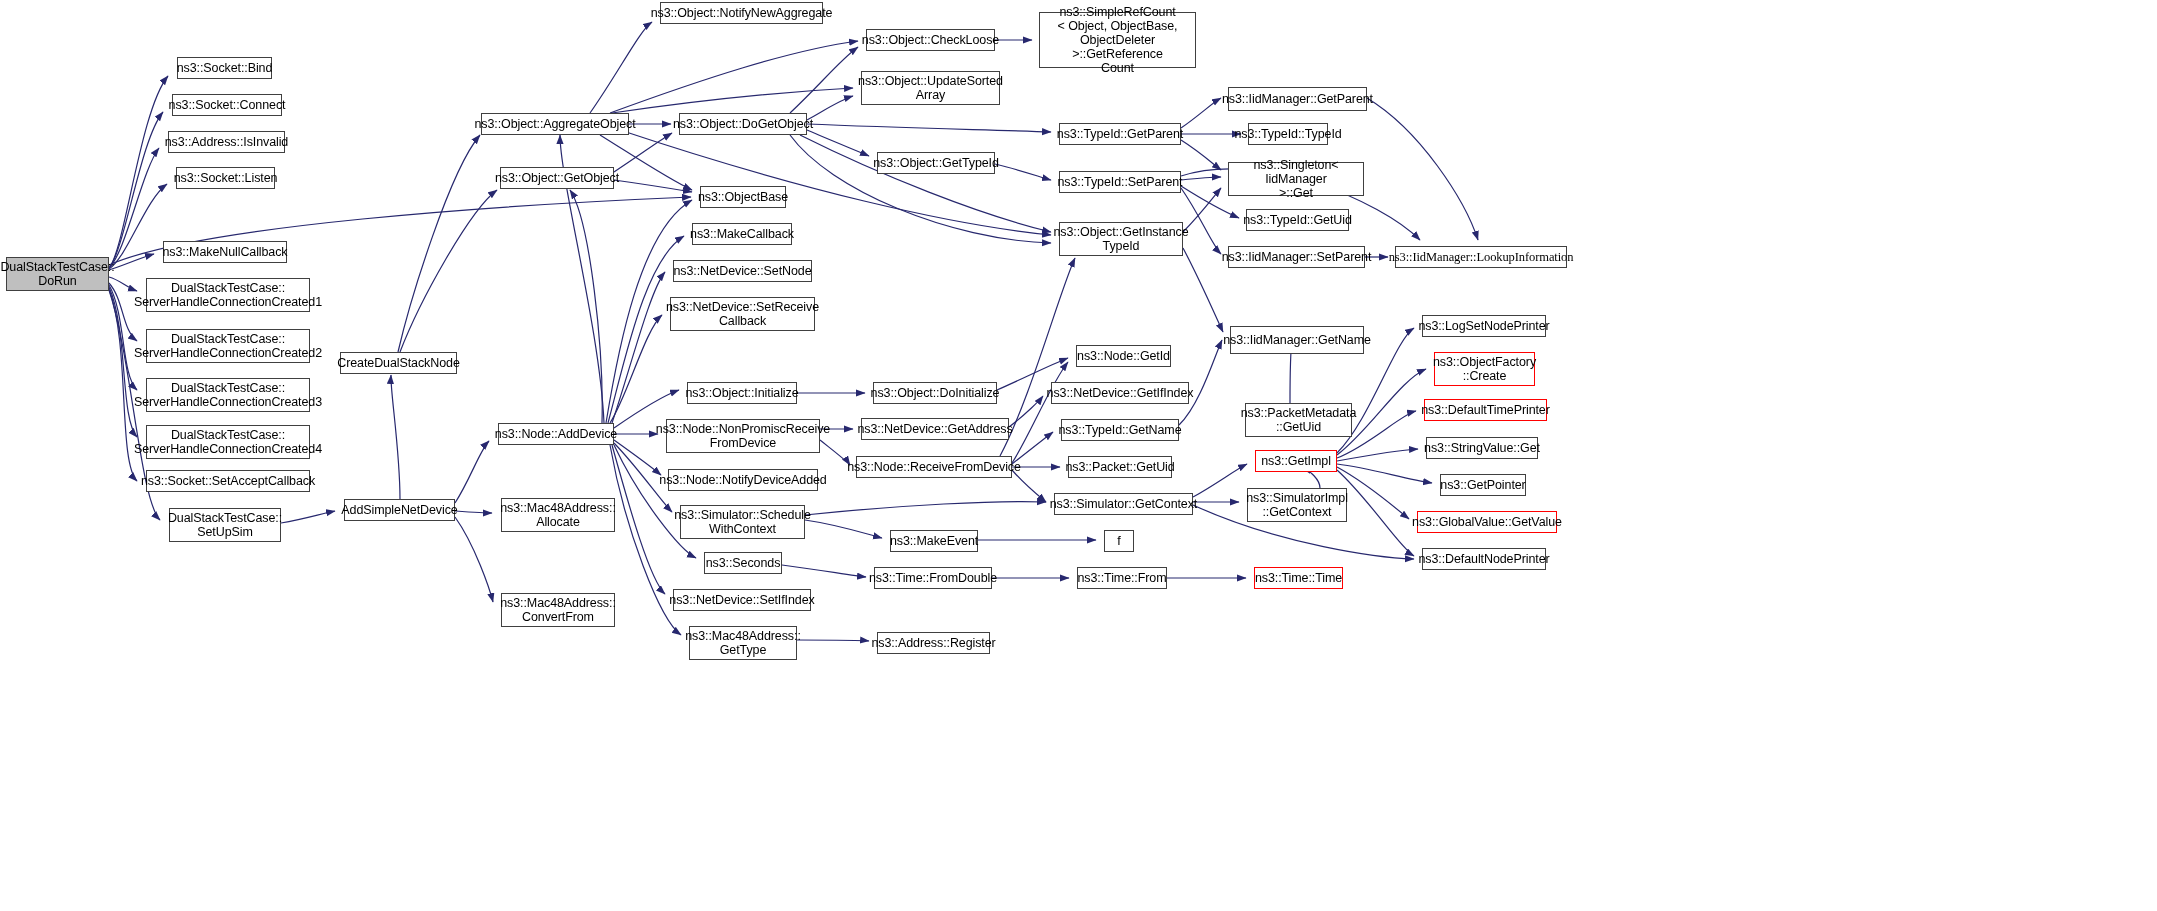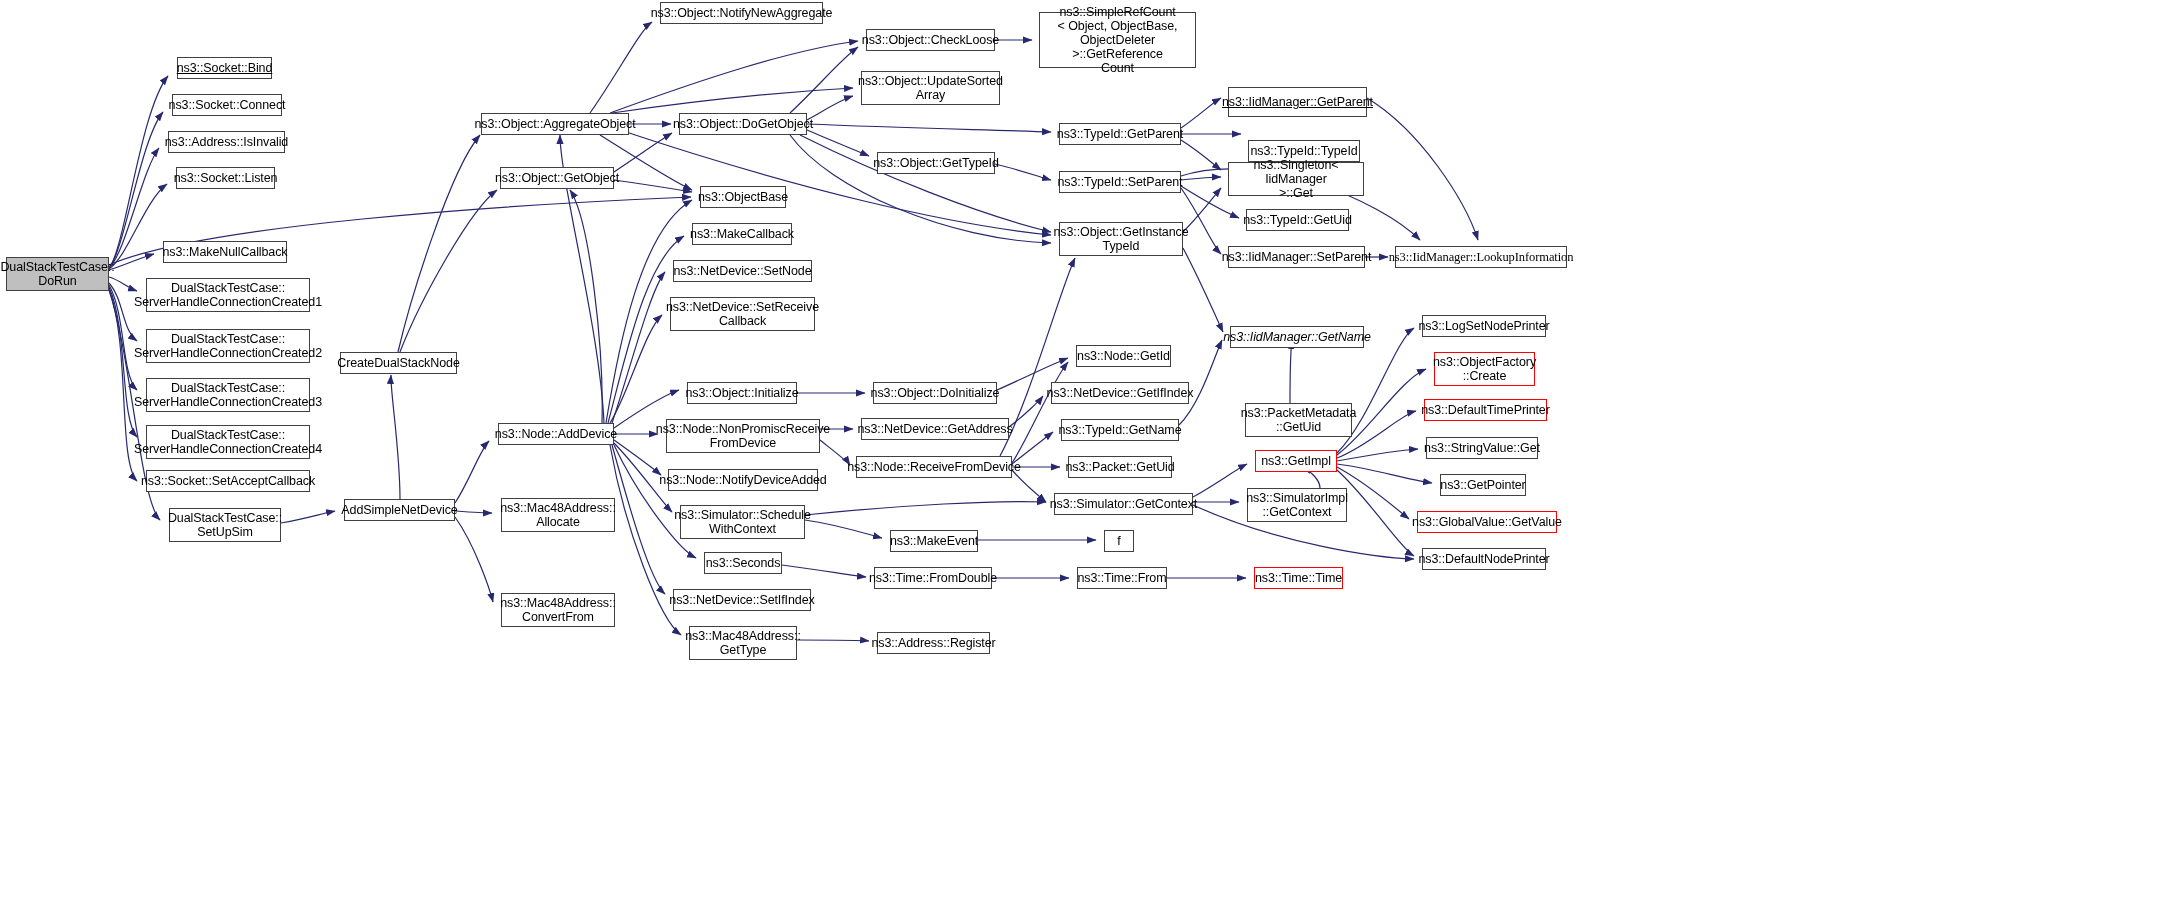--- a/index.html
+++ b/index.html
@@ -135,21 +135,21 @@
         <path d="M1337,467 C1370,485 1400,512 1409,519" fill="none" stroke="#27286e" stroke-width="1.2" marker-end="url(#arrow)"></path>
         <path d="M1337,470 C1370,500 1400,548 1414,556" fill="none" stroke="#27286e" stroke-width="1.2" marker-end="url(#arrow)"></path>
         <path d="M1193,505 C1280,545 1380,558 1414,559" fill="none" stroke="#27286e" stroke-width="1.2" marker-end="url(#arrow)"></path>
         <path d="M1167,578 C1200,578 1235,578 1246,578" fill="none" stroke="#27286e" stroke-width="1.2" marker-end="url(#arrow)"></path>
         <path d="M1290,403 C1290,380 1290,355 1292,340" fill="none" stroke="#27286e" stroke-width="1.2" marker-end="url(#arrow)"></path>
       </g>
   </svg>
   <div id="node-layer">
       <div class="node root" style="left: 6px; top: 257px; width: 103px; height: 34px;">DualStackTestCase::
 DoRun</div>
-      <div class="node" style="left: 177px; top: 57px; width: 95px; height: 22px; text-decoration: underline;">ns3::Socket::Bind</div>
+      <div class="node" style="left: 177px; top: 57px; width: 95px; height: 22px;">ns3::Socket::Bind</div>
       <div class="node" style="left: 172px; top: 94px; width: 110px; height: 22px;">ns3::Socket::Connect</div>
       <div class="node" style="left: 168px; top: 131px; width: 117px; height: 22px;">ns3::Address::IsInvalid</div>
       <div class="node" style="left: 176px; top: 167px; width: 99px; height: 22px;">ns3::Socket::Listen</div>
       <div class="node" style="left: 163px; top: 241px; width: 124px; height: 22px;">ns3::MakeNullCallback</div>
       <div class="node" style="left: 146px; top: 278px; width: 164px; height: 34px;">DualStackTestCase::
 ServerHandleConnectionCreated1</div>
       <div class="node" style="left: 146px; top: 329px; width: 164px; height: 34px;">DualStackTestCase::
 ServerHandleConnectionCreated2</div>
       <div class="node" style="left: 146px; top: 378px; width: 164px; height: 34px;">DualStackTestCase::
 ServerHandleConnectionCreated3</div>
@@ -202,27 +202,27 @@
       <div class="node" style="left: 1059px; top: 171px; width: 122px; height: 22px;">ns3::TypeId::SetParent</div>
       <div class="node" style="left: 1059px; top: 222px; width: 124px; height: 34px;">ns3::Object::GetInstance
 TypeId</div>
       <div class="node" style="left: 1076px; top: 345px; width: 95px; height: 22px;">ns3::Node::GetId</div>
       <div class="node" style="left: 1051px; top: 382px; width: 138px; height: 22px;">ns3::NetDevice::GetIfIndex</div>
       <div class="node" style="left: 1061px; top: 419px; width: 118px; height: 22px;">ns3::TypeId::GetName</div>
       <div class="node" style="left: 1068px; top: 456px; width: 104px; height: 22px;">ns3::Packet::GetUid</div>
       <div class="node" style="left: 1054px; top: 493px; width: 139px; height: 22px;">ns3::Simulator::GetContext</div>
       <div class="node" style="left: 1104px; top: 530px; width: 30px; height: 22px;">f</div>
       <div class="node" style="left: 1077px; top: 567px; width: 90px; height: 22px;">ns3::Time::From</div>
-      <div class="node" style="left: 1228px; top: 87px; width: 139px; height: 30px; text-decoration: underline;">ns3::IidManager::GetParent</div>
-      <div class="node" style="left: 1248px; top: 123px; width: 112px; height: 22px; margin-top: 17px;">ns3::TypeId::TypeId</div>
+      <div class="node" style="left: 1228px; top: 87px; width: 139px; height: 24px;">ns3::IidManager::GetParent</div>
+      <div class="node" style="left: 1248px; top: 123px; width: 80px; height: 22px;">ns3::TypeId::TypeId</div>
       <div class="node" style="left: 1228px; top: 162px; width: 136px; height: 34px;">ns3::Singleton&lt; IidManager
 &gt;::Get</div>
       <div class="node" style="left: 1246px; top: 209px; width: 103px; height: 22px;">ns3::TypeId::GetUid</div>
       <div class="node" style="left: 1228px; top: 246px; width: 137px; height: 22px;">ns3::IidManager::SetParent</div>
-      <div class="node" style="left: 1230px; top: 326px; width: 134px; height: 22px; font-style: italic;">ns3::IidManager::GetName</div>
+      <div class="node" style="left: 1230px; top: 326px; width: 134px; height: 28px;">ns3::IidManager::GetName</div>
       <div class="node" style="left: 1245px; top: 403px; width: 107px; height: 34px;">ns3::PacketMetadata
 ::GetUid</div>
       <div class="node" style="left: 1247px; top: 488px; width: 100px; height: 34px;">ns3::SimulatorImpl
 ::GetContext</div>
       <div class="node red" style="left: 1255px; top: 450px; width: 82px; height: 22px;">ns3::GetImpl</div>
       <div class="node" style="left: 1395px; top: 246px; width: 172px; height: 22px; font-family: Liberation Serif, serif;">ns3::IidManager::LookupInformation</div>
       <div class="node" style="left: 1422px; top: 315px; width: 124px; height: 22px;">ns3::LogSetNodePrinter</div>
       <div class="node red" style="left: 1434px; top: 352px; width: 101px; height: 34px;">ns3::ObjectFactory
 ::Create</div>
       <div class="node red" style="left: 1424px; top: 399px; width: 123px; height: 22px;">ns3::DefaultTimePrinter</div>

